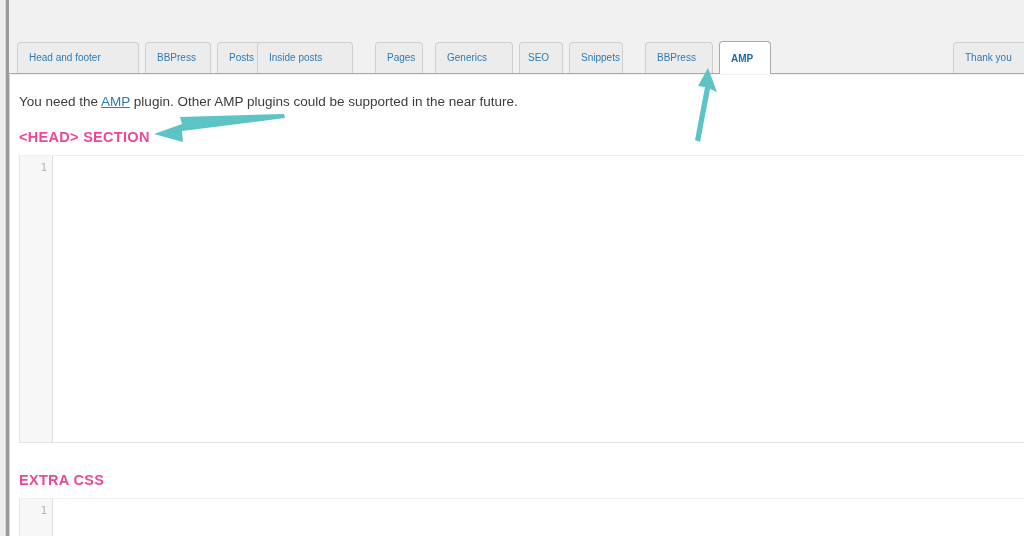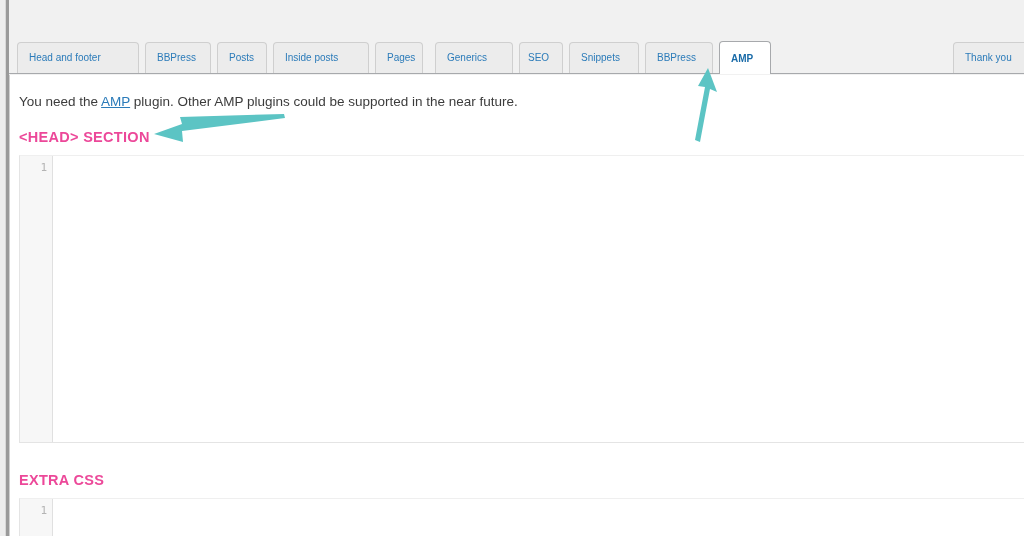--- a/index.html
+++ b/index.html
@@ -161,25 +161,25 @@
   <div id="left-edge"></div>
   <div id="left-rail"></div>
 
   <div id="page">
 
 
     <div id="tabstrip">
         <div class="tab" style="left: 8px; width: 122px;"><span>Head and footer</span></div>
         <div class="tab" style="left: 136px; width: 66px;"><span>BBPress</span></div>
         <div class="tab" style="left: 208px; width: 50px;"><span>Posts</span></div>
-        <div class="tab" style="left: 264px; width: 96px;"><span>Inside posts</span></div>
+        <div class="tab" style="left: 248px; width: 96px;"><span>Inside posts</span></div>
         <div class="tab" style="left: 366px; width: 48px;"><span>Pages</span></div>
         <div class="tab" style="left: 426px; width: 78px;"><span>Generics</span></div>
         <div class="tab" style="left: 510px; width: 44px; padding-left: 8px;"><span>SEO</span></div>
-        <div class="tab" style="left: 560px; width: 70px;"><span>Snippets</span></div>
+        <div class="tab" style="left: 560px; width: 54px;"><span>Snippets</span></div>
         <div class="tab" style="left: 636px; width: 68px;"><span>BBPress</span></div>
         <div class="tab active" style="left: 710px; width: 52px;"><span>AMP</span></div>
         <div class="tab" style="left: 944px; width: 84px;"><span>Thank you</span></div>
       </div>
 
     <div id="panel">
 
       <div class="panel-note">
         <span>You need the </span><a href="#">AMP</a><span> plugin. Other AMP plugins could be supported in the near future.</span>
       </div>

